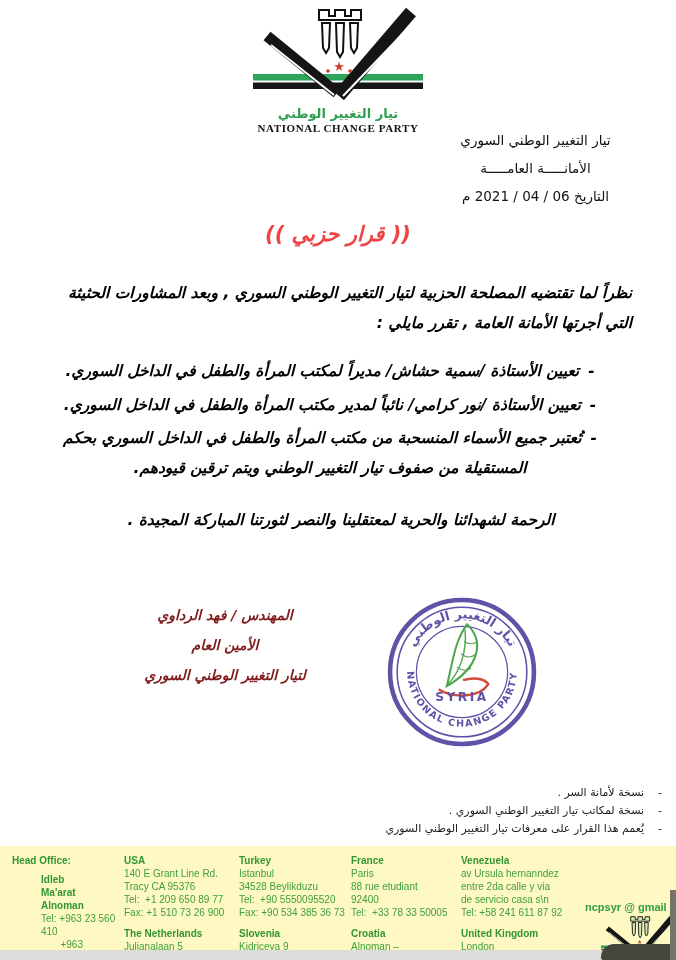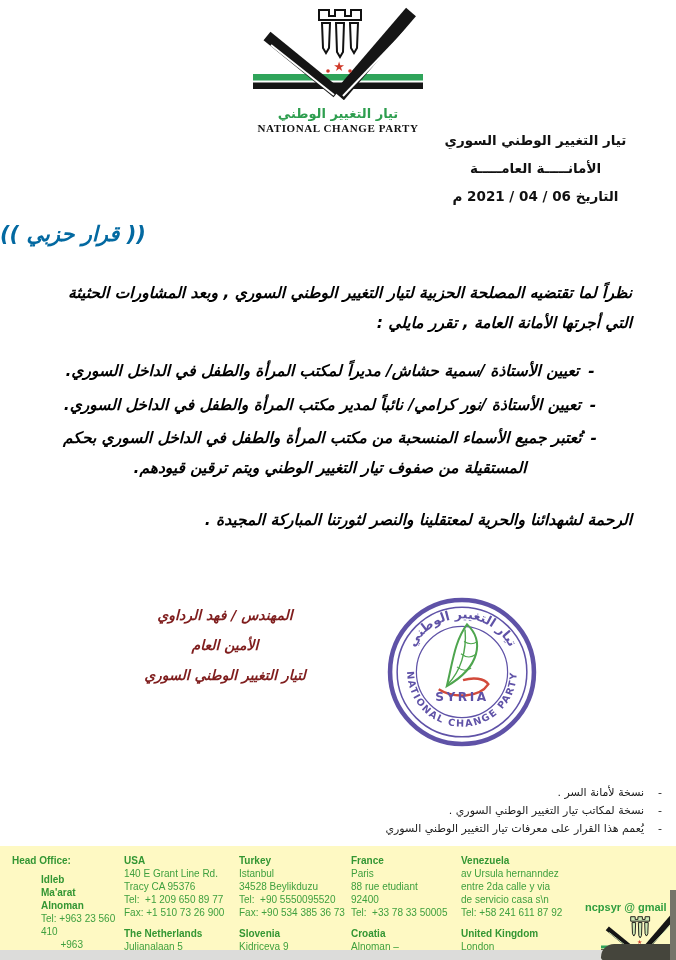--- a/index.html
+++ b/index.html
@@ -8,35 +8,35 @@
         font-family:"DejaVu Sans",sans-serif;}
 
   
   .top-logo{position:absolute;left:253px;top:4px;width:170px;text-align:center;}
   .logo-arabic{color:#2e9e4f;font-weight:bold;font-size:13px;letter-spacing:1px;margin-top:2px;}
   .logo-english{color:#111;font-weight:bold;font-size:11px;letter-spacing:.6px;
                 font-family:"Liberation Serif",serif;margin-top:1px;}
 
   
   .hdr{position:absolute;top:132px;right:8px;width:265px;text-align:center;direction:rtl;
-       font-weight:bold;font-size:13.5px;color:#111;}
+       font-weight:normal;font-size:13.5px;color:#111;}
   .hdr div{margin-bottom:12px;}
 
   
-  .title{position:absolute;top:222px;left:0;width:100%;text-align:left;direction:rtl;
-         font-size:21px;font-weight:bold;font-style:italic;color:#0369a1;}
+  .title{position:absolute;top:222px;left:0;width:100%;text-align:center;direction:rtl;
+         font-size:21px;font-weight:bold;font-style:italic;color:#ef4444;}
 
   
   .bodytxt{position:absolute;top:278px;right:44px;left:50px;direction:rtl;text-align:right;
            font-size:15.5px;font-weight:bold;font-style:italic;color:#000;line-height:1.95;}
   .intro{margin:0 0 18px 0;}
   .bullets{margin:0;padding:0 22px 0 0;list-style:none;text-align:center;}
   .bullets li{margin-bottom:3px;}
   .dash{display:inline-block;margin-left:9px;}
-  .closing{margin-top:22px;text-align:right;}
+  .closing{margin-top:22px;text-align:center;}
 
   
   .sig{position:absolute;top:600px;left:95px;width:260px;text-align:center;direction:rtl;
        font-size:14px;font-weight:bold;font-style:italic;color:#7f1d1d;line-height:2.15;}
 
   
   .stamp{position:absolute;left:386px;top:596px;width:152px;height:152px;opacity:.92;}
 
   
   .dist{position:absolute;top:784px;right:14px;direction:rtl;

